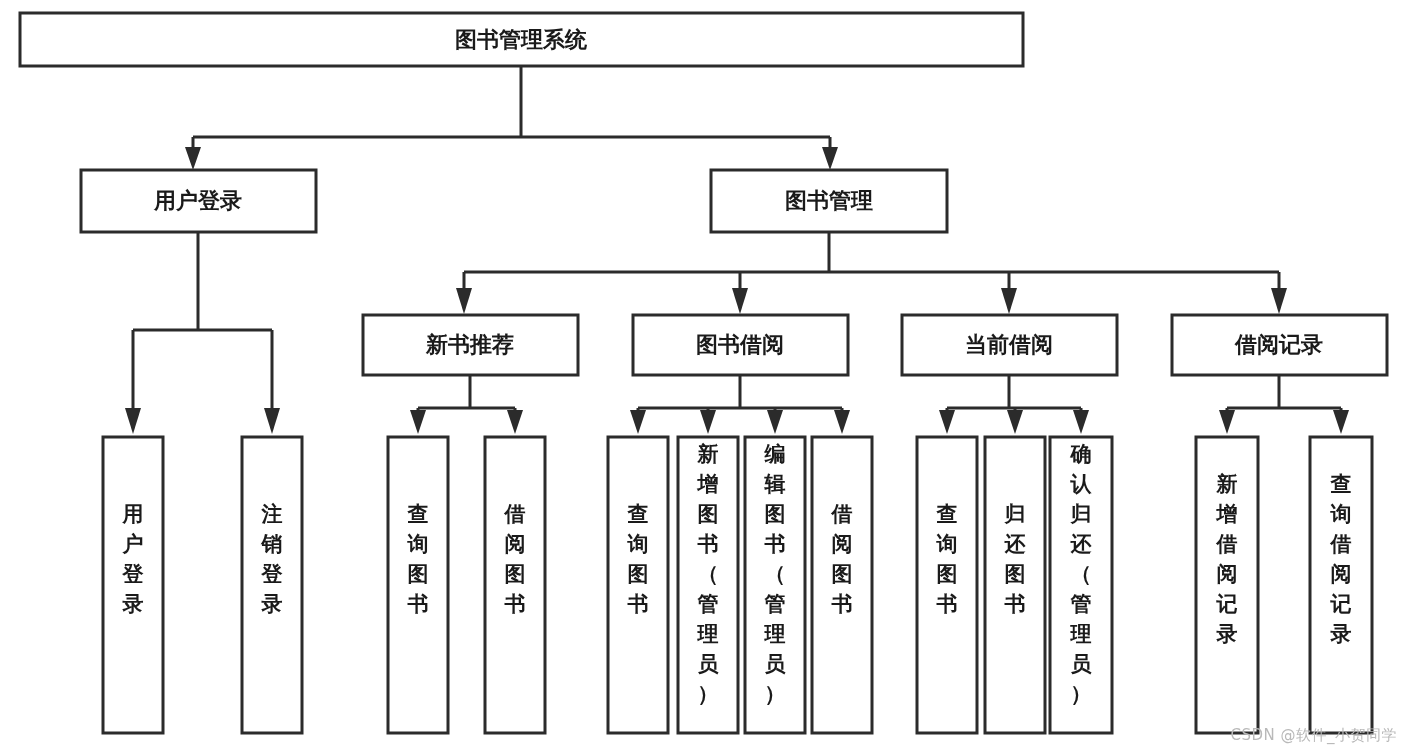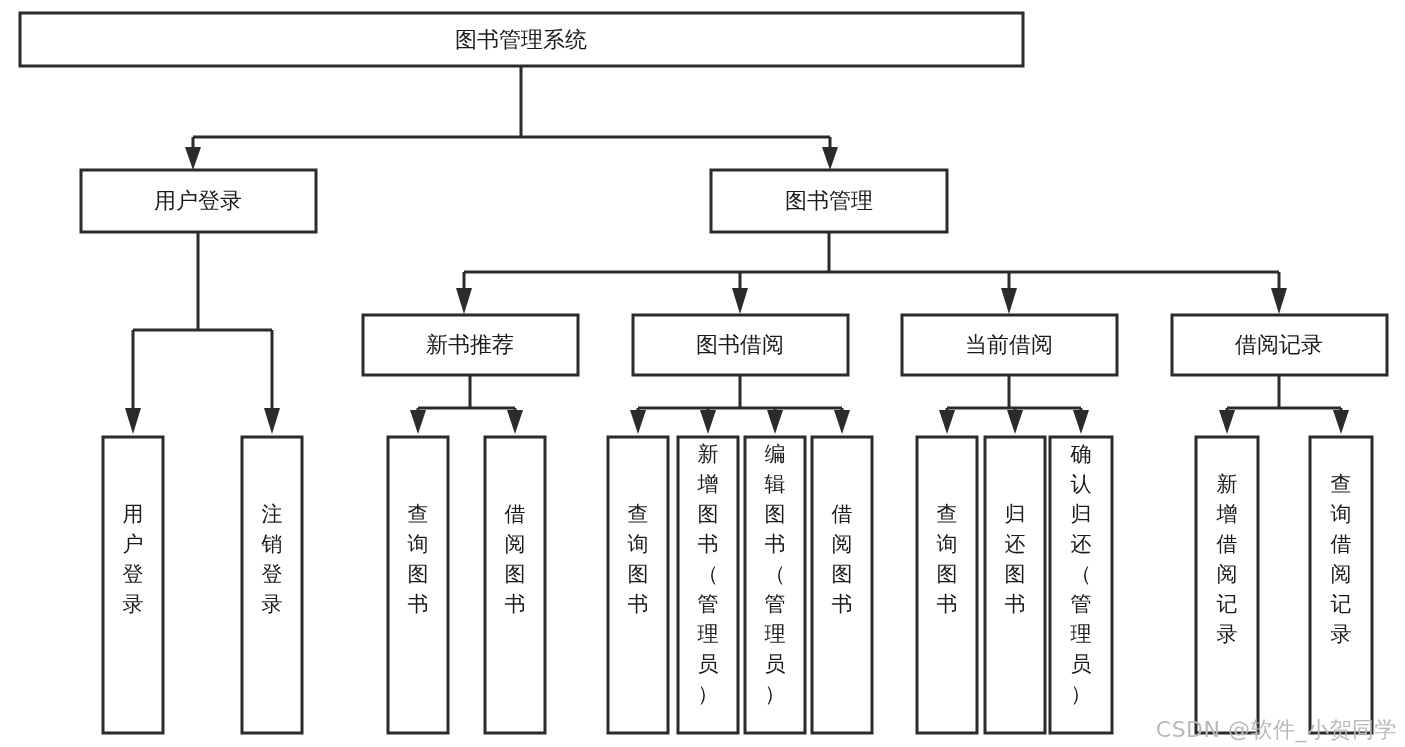--- a/index.html
+++ b/index.html
@@ -2,40 +2,40 @@
 <html><head>
 <meta charset="utf-8">
 <style>
   html,body{margin:0;padding:0;background:#ffffff;}
   body{
     width:1405px;height:747px;
     font-family:"DejaVu Sans","Liberation Sans",sans-serif;
     overflow:hidden;
     position:relative;
   }
-  #diagram-root{position:absolute;left:0;top:0;width:1368px;height:747px;}
+  #diagram-root{position:absolute;left:0;top:0;width:1368px;height:747px;font-weight:bold;}
   svg{display:block;}
   .node-rect{fill:#ffffff;stroke:#2b2b2b;stroke-width:3;}
   .edge{fill:none;stroke:#2b2b2b;stroke-width:3;stroke-linecap:butt;stroke-linejoin:miter;}
   .arrow-head{fill:#2b2b2b;stroke:none;}
   .node-label{
     font-family:"DejaVu Sans","Liberation Sans",sans-serif;
     font-size:22px;fill:#1a1a1a;
     text-anchor:middle;dominant-baseline:middle;
   }
   .leaf-label{
     font-family:"DejaVu Sans","Liberation Sans",sans-serif;
     font-size:21px;fill:#1a1a1a;
     text-anchor:middle;
   }
   .watermark{
     position:absolute;
     right:8px;bottom:2px;
     font-family:"DejaVu Sans","Liberation Sans",sans-serif;
-    font-size:22px;
+    font-size:15px;
     color:#b9b9b9;
     letter-spacing:0.5px;
     white-space:nowrap;
     pointer-events:none;
   }
 </style>
 </head>
 <body>
 
 <div id="diagram-root">

